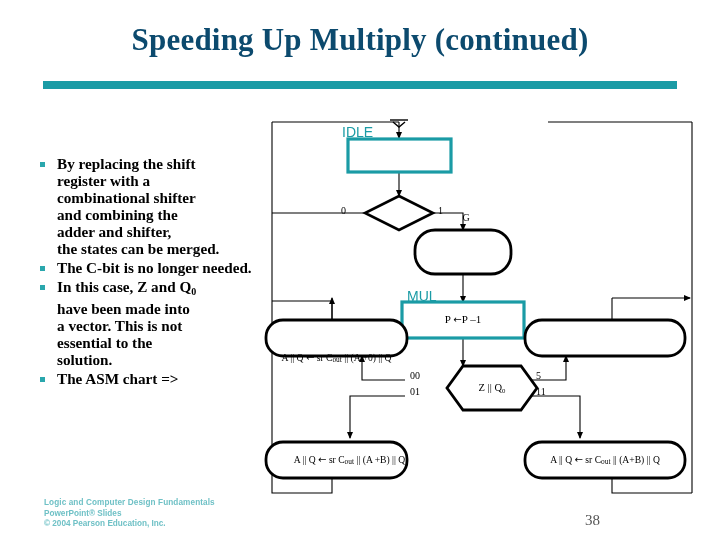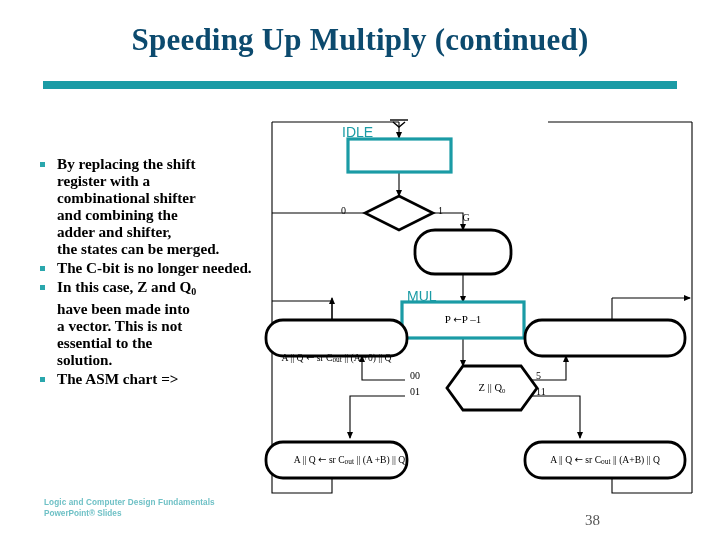--- a/index.html
+++ b/index.html
@@ -178,16 +178,17 @@
     <div class="dlabel" style="left:274px;top:278px;">11</div>
 
     <div class="boxtxt" style="left:4px;top:224px;width:141px;margin-top:20px;">A || Q <span class="arrowch">←</span> sr C<span class="small">out</span> || (A +0) || Q</div>
     <div class="boxtxt" style="left:4px;top:346px;width:167px;">A || Q <span class="arrowch">←</span> sr C<span class="small">out</span> || (A +B) || Q</div>
     <div class="boxtxt" style="left:263px;top:346px;width:160px;">A || Q <span class="arrowch">←</span> sr C<span class="small">out</span> || (A+B) || Q</div>
   </div>
 
   <div id="footer">
     <div class="ln1">Logic and Computer Design Fundamentals</div>
     <div>PowerPoint® Slides</div>
+    <div>© 2004 Pearson Education, Inc.</div>
   </div>
   <div id="pagenum">38</div>
 
 </div>
 
 </body></html>

